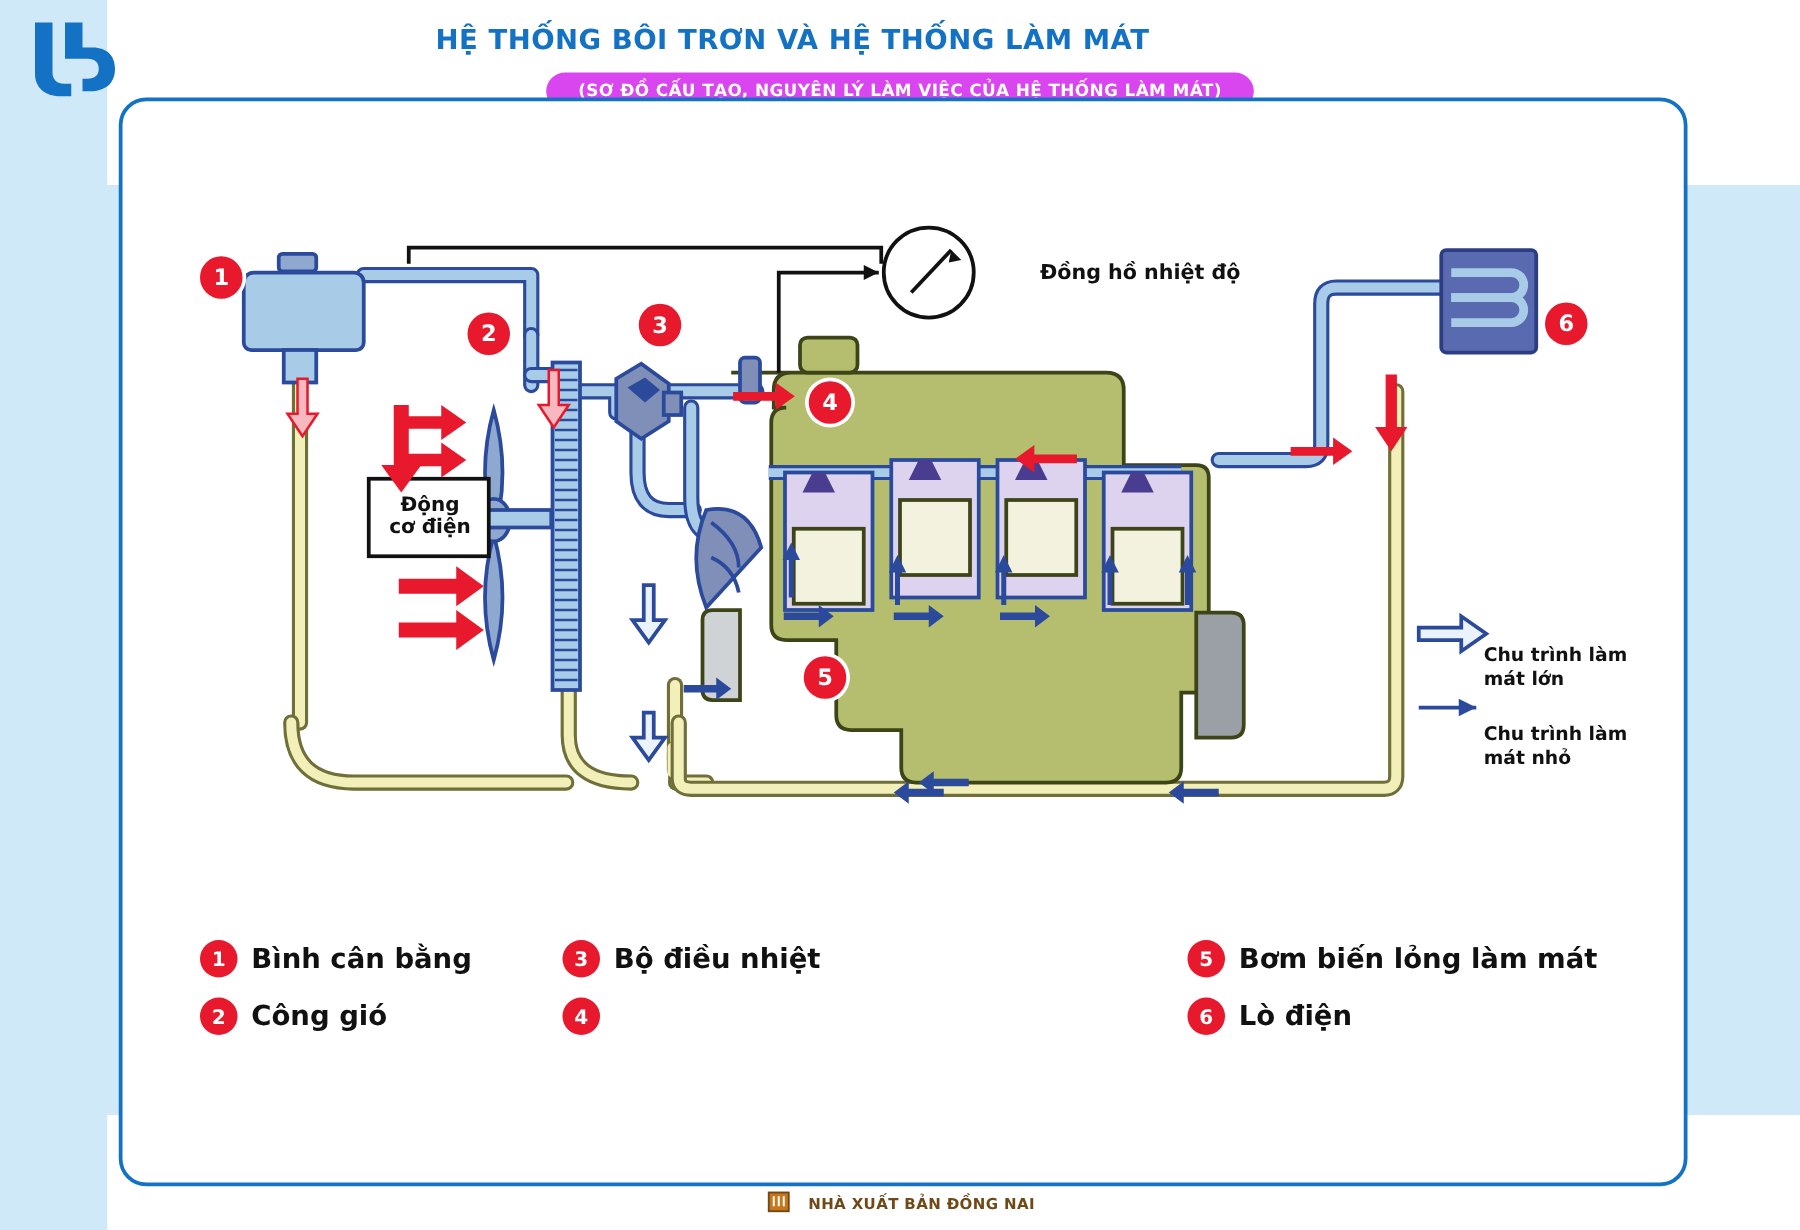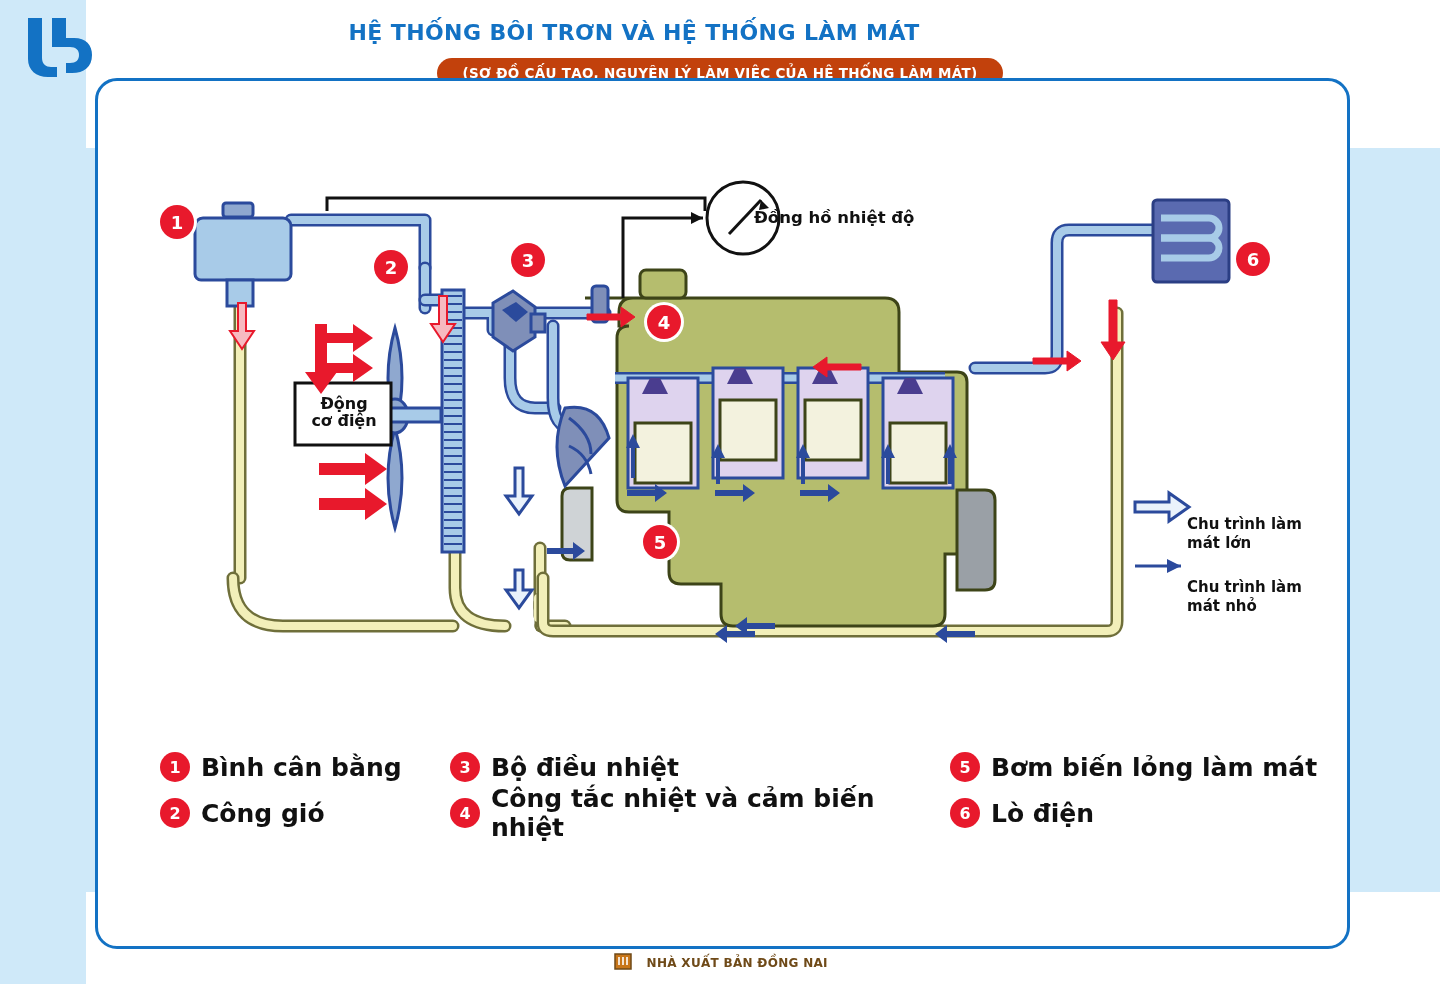--- a/index.html
+++ b/index.html
@@ -16,21 +16,21 @@
 
   
   .logo{position:absolute;left:18px;top:12px;width:78px;height:68px;}
   
   .title{
     position:absolute;left:0;top:20px;width:1268px;text-align:center;
     font-size:22px;font-weight:bold;color:#1372c4;letter-spacing:.4px;
   }
   .subtitle-wrap{position:absolute;left:0;top:58px;width:1440px;text-align:center;}
   .subtitle{
-    display:inline-block;background:#c2410c;color:#ffffff;border-radius:18px;
+    display:inline-block;background:#d946ef;color:#ffffff;border-radius:18px;
     padding:7px 26px;font-size:13.5px;font-weight:bold;letter-spacing:.3px;
   }
 
   
   .card{
     position:absolute;left:95px;top:78px;width:1249px;height:865px;
     background:#ffffff;border:3px solid #1372c4;border-radius:22px;
   }
 
   
@@ -49,21 +49,21 @@
   .legend-col{position:absolute;top:0;}
   .legend-col.c1{left:0;width:290px;}
   .legend-col.c2{left:290px;width:500px;}
   .legend-col.c3{left:790px;width:390px;}
   .legend-item{display:flex;align-items:center;height:44px;margin-bottom:2px;}
   .num-badge{
     width:30px;height:30px;border-radius:50%;background:#e8192c;color:#fff;
     font-size:16px;font-weight:bold;display:flex;align-items:center;justify-content:center;
     flex:0 0 30px;margin-right:11px;
   }
-  .legend-text{font-size:25px;font-weight:bold;color:#111;}
+  .legend-text{font-size:22px;font-weight:bold;color:#111;}
 
   
   .dlabel{position:absolute;font-size:16.5px;font-weight:bold;color:#111;}
   .dlabel.small{font-size:15px;line-height:19px;}
   .engine-motor-label{
     position:absolute;font-size:16px;font-weight:bold;color:#111;text-align:center;line-height:17px;
   }
   .cbadge{
     position:absolute;width:34px;height:34px;border-radius:50%;background:#e8192c;color:#fff;
     font-size:18px;font-weight:bold;display:flex;align-items:center;justify-content:center;
@@ -327,21 +327,21 @@
 
   <g>
     <path d="M1040 424 h34 v-9 l20 14 l-20 14 v-9 h-34 z" fill="#eaf2fb" stroke="#2b4a9c" stroke-width="3"></path>
     <path d="M1040 488 h46" stroke="#2b4a9c" stroke-width="3"></path>
     <path d="M1086 488 l-14 -7 v14 z" fill="#2b4a9c"></path>
   </g>
 
 </svg>
 </div>
 
-<span class="dlabel" style="left:754px;top:208px;">Đồng hồ nhiệt độ</span>
+<span class="dlabel" style="left:832px;top:208px;">Đồng hồ nhiệt độ</span>
 
 <div class="engine-motor-label" style="left:296px;top:395px;width:96px;">Động<br>cơ điện</div>
 
 <div class="dlabel small" style="left:1187px;top:515px;width:150px;">Chu trình làm<br>mát lớn</div>
 <div class="dlabel small" style="left:1187px;top:578px;width:150px;">Chu trình làm<br>mát nhỏ</div>
 
 <div class="cbadge" style="left:160px;top:205px;">1</div>
 <div class="cbadge" style="left:374px;top:250px;">2</div>
 <div class="cbadge" style="left:511px;top:243px;">3</div>
 <div class="cbadge" style="left:647px;top:305px;">4</div>
@@ -361,21 +361,20 @@
     </div>
   </div>
 
   <div class="legend-col c2">
     <div class="legend-item">
       <div class="num-badge">3</div>
       <div class="legend-text">Bộ điều nhiệt</div>
     </div>
     <div class="legend-item">
       <div class="num-badge">4</div>
-      <div class="legend-text">Công tắc nhiệt và cảm biến nhiệt</div>
     </div>
   </div>
 
   <div class="legend-col c3">
     <div class="legend-item">
       <div class="num-badge">5</div>
       <div class="legend-text">Bơm biến lỏng làm mát</div>
     </div>
     <div class="legend-item">
       <div class="num-badge">6</div>

